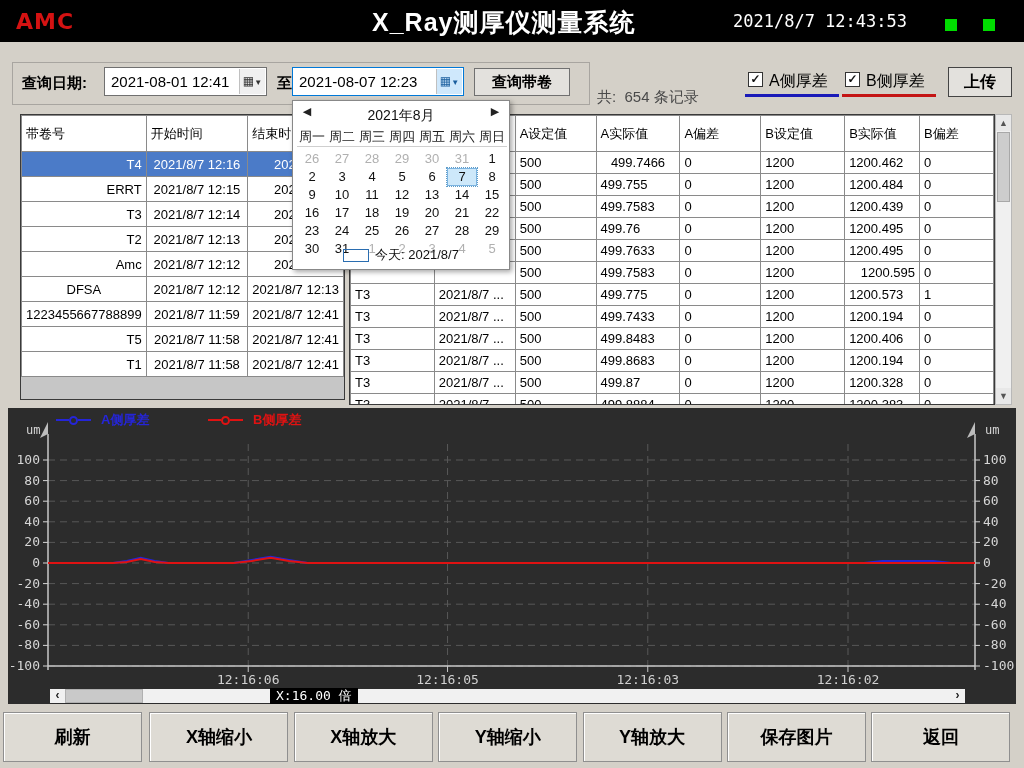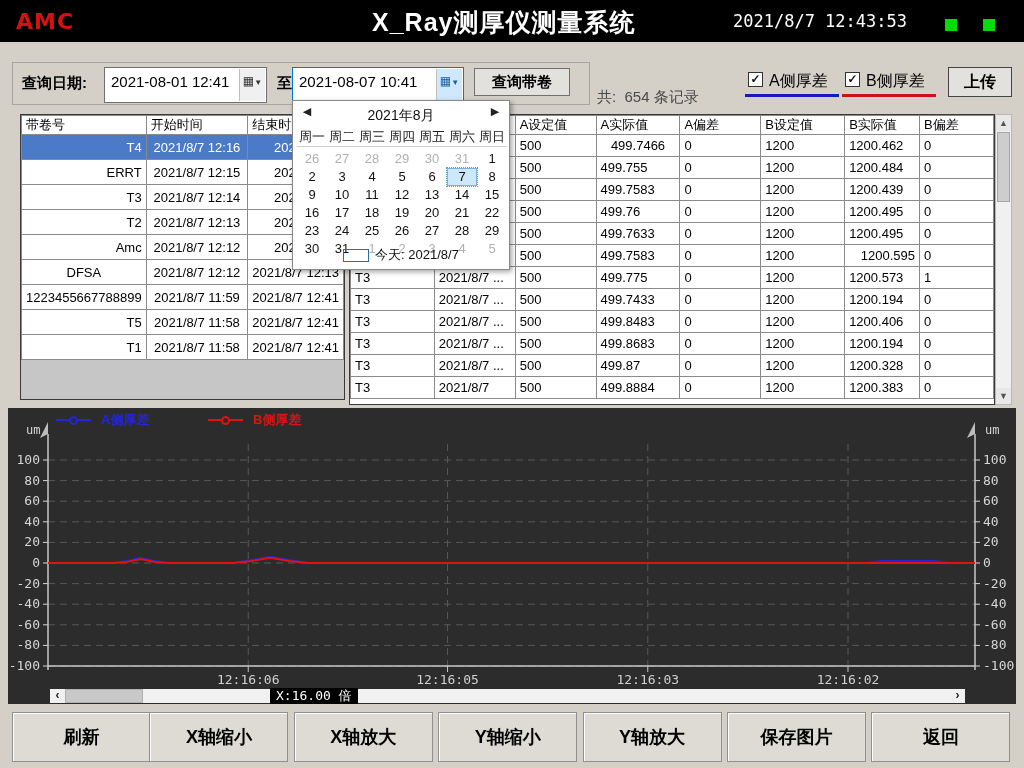--- a/index.html
+++ b/index.html
@@ -11,37 +11,37 @@
   #titlebar { position:absolute; left:0; top:0; width:1024px; height:42px; background:#000; }
   #logo { position:absolute; left:16px; top:9px; color:#d41212; font-weight:bold; font-size:22px; letter-spacing:1px; font-family:"DejaVu Sans", sans-serif; }
   #company { position:absolute; left:76px; top:12px; color:#fff; font-weight:bold; font-size:17px; letter-spacing:4px; }
   #apptitle { position:absolute; left:372px; top:6px; color:#fff; font-weight:bold; font-size:25px; letter-spacing:1px; }
   #clock { position:absolute; left:733px; top:11px; color:#fff; font-size:17px; font-family:"DejaVu Sans Mono", monospace; }
   .green-sq { position:absolute; top:19px; width:12px; height:12px; }
 
   
   #querybox { position:absolute; left:12px; top:62px; width:578px; height:43px; border:1px solid #a8a5a0; }
   .qlabel { font-size:15px; font-weight:bold; color:#000; }
-  .dateinput { position:absolute; top:67px; height:36px; background:#fff; border:1px solid #707070; font-size:15px; }
+  .dateinput { position:absolute; top:67px; height:29px; background:#fff; border:1px solid #707070; font-size:15px; }
   .dateinput .val { position:absolute; left:6px; top:5px; white-space:pre; }
   .dateinput .icon { position:absolute; right:1px; top:1px; bottom:1px; width:26px; text-align:center; font-size:12px; line-height:25px; color:#333; background:#f0f0f0; border-left:1px solid #c0c0c0; }
   #date-to { border:1px solid #0078d7; }
   #date-to .icon { background:#cfe8fc; color:#1a5e9e; }
   .btn { background:#e3e1dd; border:1px solid #707070; text-align:center; font-weight:bold; color:#000; cursor:default; }
   #search-btn { position:absolute; left:474px; top:68px; width:96px; height:28px; font-size:15px; line-height:26px; }
   #upload-btn { position:absolute; left:948px; top:67px; width:64px; height:30px; font-size:16px; line-height:28px; border:1px solid #444; }
   #count-text { position:absolute; left:597px; top:88px; font-size:15px; color:#4a4a4a; white-space:pre; }
   .cbx { position:absolute; top:72px; width:15px; height:15px; background:#fff; border:1px solid #333; font-size:12px; line-height:13px; text-align:center; font-weight:bold; color:#111; }
   .cbx-label { position:absolute; top:71px; font-size:16px; color:#000; }
   .legend-underline { position:absolute; top:94px; height:3px; }
 
   
   table { border-collapse:collapse; table-layout:fixed; background:#fff; }
   td, th { border:1px solid #8a8a8a; font-size:13px; font-weight:normal; overflow:hidden; white-space:nowrap; padding:0 4px; color:#000; }
-  th { text-align:left; height:19px; }
+  th { text-align:left; height:36px; }
   #coil-wrap { position:absolute; left:20px; top:114px; width:325px; height:286px; border:1px solid #3a3a3a; background:#c6c6c6; overflow:hidden; }
   #coil-wrap td { height:25px; }
   #coil-wrap tr.sel td { background:#4b7bc8; color:#fff; }
   #data-wrap { position:absolute; left:349px; top:114px; width:646px; height:291px; border:1px solid #3a3a3a; background:#fff; overflow:hidden; }
   #data-wrap td { height:22px; }
 
   
   .vscroll { position:absolute; width:17px; background:#f0f0f0; border:1px solid #b8b8b8; }
   .vscroll .arr { position:absolute; left:0; width:15px; height:16px; text-align:center; font-size:9px; color:#555; line-height:16px; background:#e8e8e8; }
   .vscroll .thumb { position:absolute; left:1px; width:13px; background:#cdcdcd; border:1px solid #a8a8a8; }
@@ -88,21 +88,21 @@
 
 <div id="querybox"></div>
 <span class="qlabel abs" style="left:22px; top:74px;">查询日期:</span>
 
 <div class="dateinput" id="date-from" style="left:104px; width:163px;">
   <span class="val">2021-08-01 12:41</span>
   <span class="icon"><span>▦</span><span style="font-size:8px;">▼</span></span>
 </div>
 <span class="qlabel abs" style="left:277px; top:74px;">至</span>
 <div class="dateinput" id="date-to" style="left:292px; width:172px;">
-  <span class="val">2021-08-07 10:41</span>
+  <span class="val">2021-08-07 12:23</span>
   <span class="icon"><span>▦</span><span style="font-size:8px;">▼</span></span>
 </div>
 
 <div id="search-btn" class="btn">查询带卷</div>
 <span id="count-text">共:  654 条记录</span>
 
 <div class="cbx" style="left:748px;">✓</div>
 <span class="cbx-label" style="left:769px;">A侧厚差</span>
 <div class="legend-underline" style="left:745px; width:94px; background:#1a1ab8;"></div>
 
@@ -432,20 +432,20 @@
       </svg></div>
   <div id="chart-hscroll">
     <div class="harr" style="left:0;">‹</div>
     <div class="hthumb"></div>
     <div id="zoom-badge">X:16.00 倍</div>
     <div class="harr" style="right:0;">›</div>
   </div>
 </div>
 
 <div id="footer">
-    <div class="btn" style="left:12px">刷新</div>
+    <div class="btn" style="left:3px">刷新</div>
     <div class="btn" style="left:149.4px">X轴缩小</div>
     <div class="btn" style="left:293.8px">X轴放大</div>
     <div class="btn" style="left:438.20000000000005px">Y轴缩小</div>
     <div class="btn" style="left:582.6px">Y轴放大</div>
     <div class="btn" style="left:871.4000000000001px">返回</div>
     <div class="btn" style="left:727px">保存图片</div>
   </div>
 
 </body></html>

